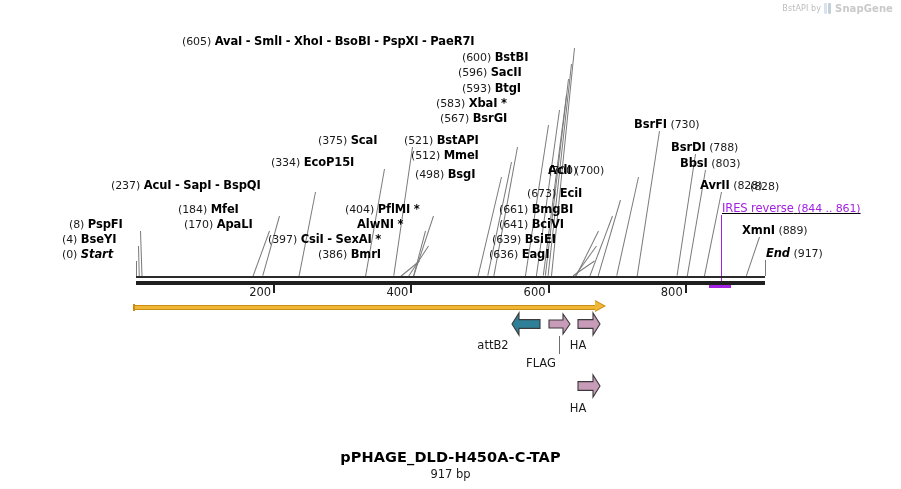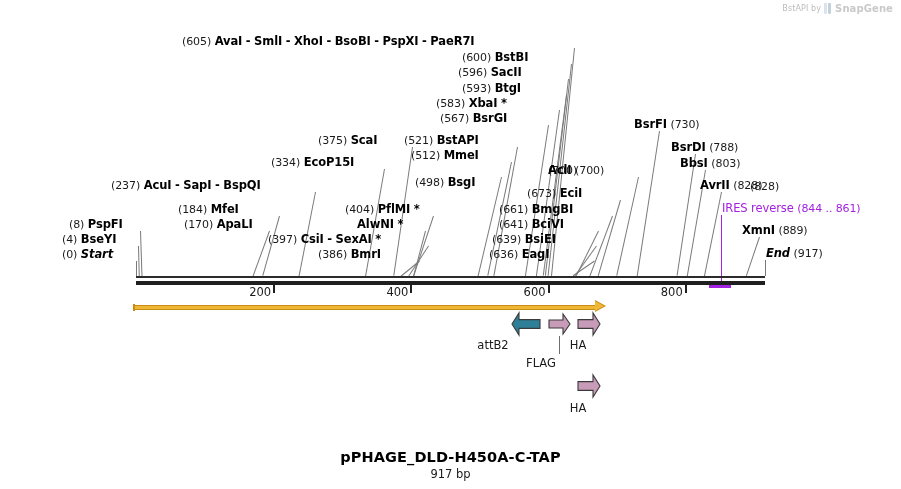--- a/index.html
+++ b/index.html
@@ -115,21 +115,21 @@
       <div class="lbl" style="left: 182px; top: 35px;"><span class="pos">(605)</span> <span class="enz">AvaI</span> <span class="sep">-</span> <span class="enz">SmlI</span> <span class="sep">-</span> <span class="enz">XhoI</span> <span class="sep">-</span> <span class="enz">BsoBI</span> <span class="sep">-</span> <span class="enz">PspXI</span> <span class="sep">-</span> <span class="enz">PaeR7I</span></div>
       <div class="lbl" style="left: 462px; top: 51px;"><span class="pos">(600)</span> <span class="enz">BstBI</span></div>
       <div class="lbl" style="left: 458px; top: 66px;"><span class="pos">(596)</span> <span class="enz">SacII</span></div>
       <div class="lbl" style="left: 462px; top: 82px;"><span class="pos">(593)</span> <span class="enz">BtgI</span></div>
       <div class="lbl" style="left: 436px; top: 97px;"><span class="pos">(583)</span> <span class="enz">XbaI</span> <span class="star">*</span></div>
       <div class="lbl" style="left: 440px; top: 112px;"><span class="pos">(567)</span> <span class="enz">BsrGI</span></div>
       <div class="lbl" style="left: 318px; top: 134px;"><span class="pos">(375)</span> <span class="enz">ScaI</span></div>
       <div class="lbl" style="left: 404px; top: 134px;"><span class="pos">(521)</span> <span class="enz">BstAPI</span></div>
       <div class="lbl" style="left: 271px; top: 156px;"><span class="pos">(334)</span> <span class="enz">EcoP15I</span></div>
       <div class="lbl" style="left: 411px; top: 149px;"><span class="pos">(512)</span> <span class="enz">MmeI</span></div>
-      <div class="lbl" style="left: 415px; top: 176px;"><span class="pos">(498)</span> <span class="enz">BsgI</span></div>
+      <div class="lbl" style="left: 415px; top: 168px;"><span class="pos">(498)</span> <span class="enz">BsgI</span></div>
       <div class="lbl" style="left: 548px; top: 164px;"><span class="pos">(700)</span> </div>
       <div class="lbl" style="left: 111px; top: 179px;"><span class="pos">(237)</span> <span class="enz">AcuI</span> <span class="sep">-</span> <span class="enz">SapI</span> <span class="sep">-</span> <span class="enz">BspQI</span></div>
       <div class="lbl" style="left: 527px; top: 187px;"><span class="pos">(673)</span> <span class="enz">EciI</span></div>
       <div class="lbl" style="left: 750px; top: 180px;"><span class="pos">(828)</span> </div>
       <div class="lbl" style="left: 178px; top: 203px;"><span class="pos">(184)</span> <span class="enz">MfeI</span></div>
       <div class="lbl" style="left: 325px; top: 203px; margin-left: 20px;"><span class="pos">(404)</span> <span class="enz">PflMI</span> <span class="star">*</span></div>
       <div class="lbl" style="left: 499px; top: 203px;"><span class="pos">(661)</span> <span class="enz">BmgBI</span></div>
       <div class="lbl" style="left: 69px; top: 218px;"><span class="pos">(8)</span> <span class="enz">PspFI</span></div>
       <div class="lbl" style="left: 184px; top: 218px;"><span class="pos">(170)</span> <span class="enz">ApaLI</span></div>
       <div class="lbl" style="left: 357px; top: 218px;"><span class="enz">AlwNI</span> <span class="star">*</span></div>
@@ -140,21 +140,21 @@
       <div class="lbl italic" style="left: 62px; top: 248px;"><span class="pos">(0)</span> <span class="enz">Start</span></div>
       <div class="lbl" style="left: 318px; top: 248px;"><span class="pos">(386)</span> <span class="enz">BmrI</span></div>
       <div class="lbl" style="left: 489px; top: 248px;"><span class="pos">(636)</span> <span class="enz">EagI</span></div>
       <div class="lbl" style="left: 634px; top: 118px;"><span class="enz">BsrFI</span>  <span class="pos">(730)</span></div>
       <div class="lbl" style="left: 671px; top: 141px;"><span class="enz">BsrDI</span>  <span class="pos">(788)</span></div>
       <div class="lbl" style="left: 680px; top: 157px;"><span class="enz">BbsI</span>  <span class="pos">(803)</span></div>
       <div class="lbl" style="left: 700px; top: 179px;"><span class="enz">AvrII</span>  <span class="pos">(828)</span></div>
       <div class="lbl" style="left: 548px; top: 164px;"><span class="enz">AclI</span>  <span class="pos">(700)</span></div>
       <div class="lbl" style="left: 742px; top: 224px;"><span class="enz">XmnI</span>  <span class="pos">(889)</span></div>
       <div class="lbl italic" style="left: 766px; top: 247px;"><span class="enz">End</span>  <span class="pos">(917)</span></div>
-      <div class="lbl feature" style="left: 722px; top: 202px;"><span class="enz">IRES reverse</span>  <span class="pos">(844 .. 861)</span></div>
+      <div class="lbl feature" style="left: 722px; top: 202px; text-decoration: underline;"><span class="enz">IRES reverse</span>  <span class="pos">(844 .. 861)</span></div>
     </div>
 
   <div id="ruler">
       <div class="backbone-top" style="left: 136px; top: 276px; width: 629px;"></div>
       <div class="backbone-bot" style="left: 136px; top: 281px; width: 629px;"></div>
       <div class="tick" style="left: 273.186px; top: 285px;"></div>
       <div class="ticklabel" style="left: 211.186px; top: 285px; width: 60px;">200</div>
       <div class="tick" style="left: 410.373px; top: 285px;"></div>
       <div class="ticklabel" style="left: 348.373px; top: 285px; width: 60px;">400</div>
       <div class="tick" style="left: 547.559px; top: 285px;"></div>

